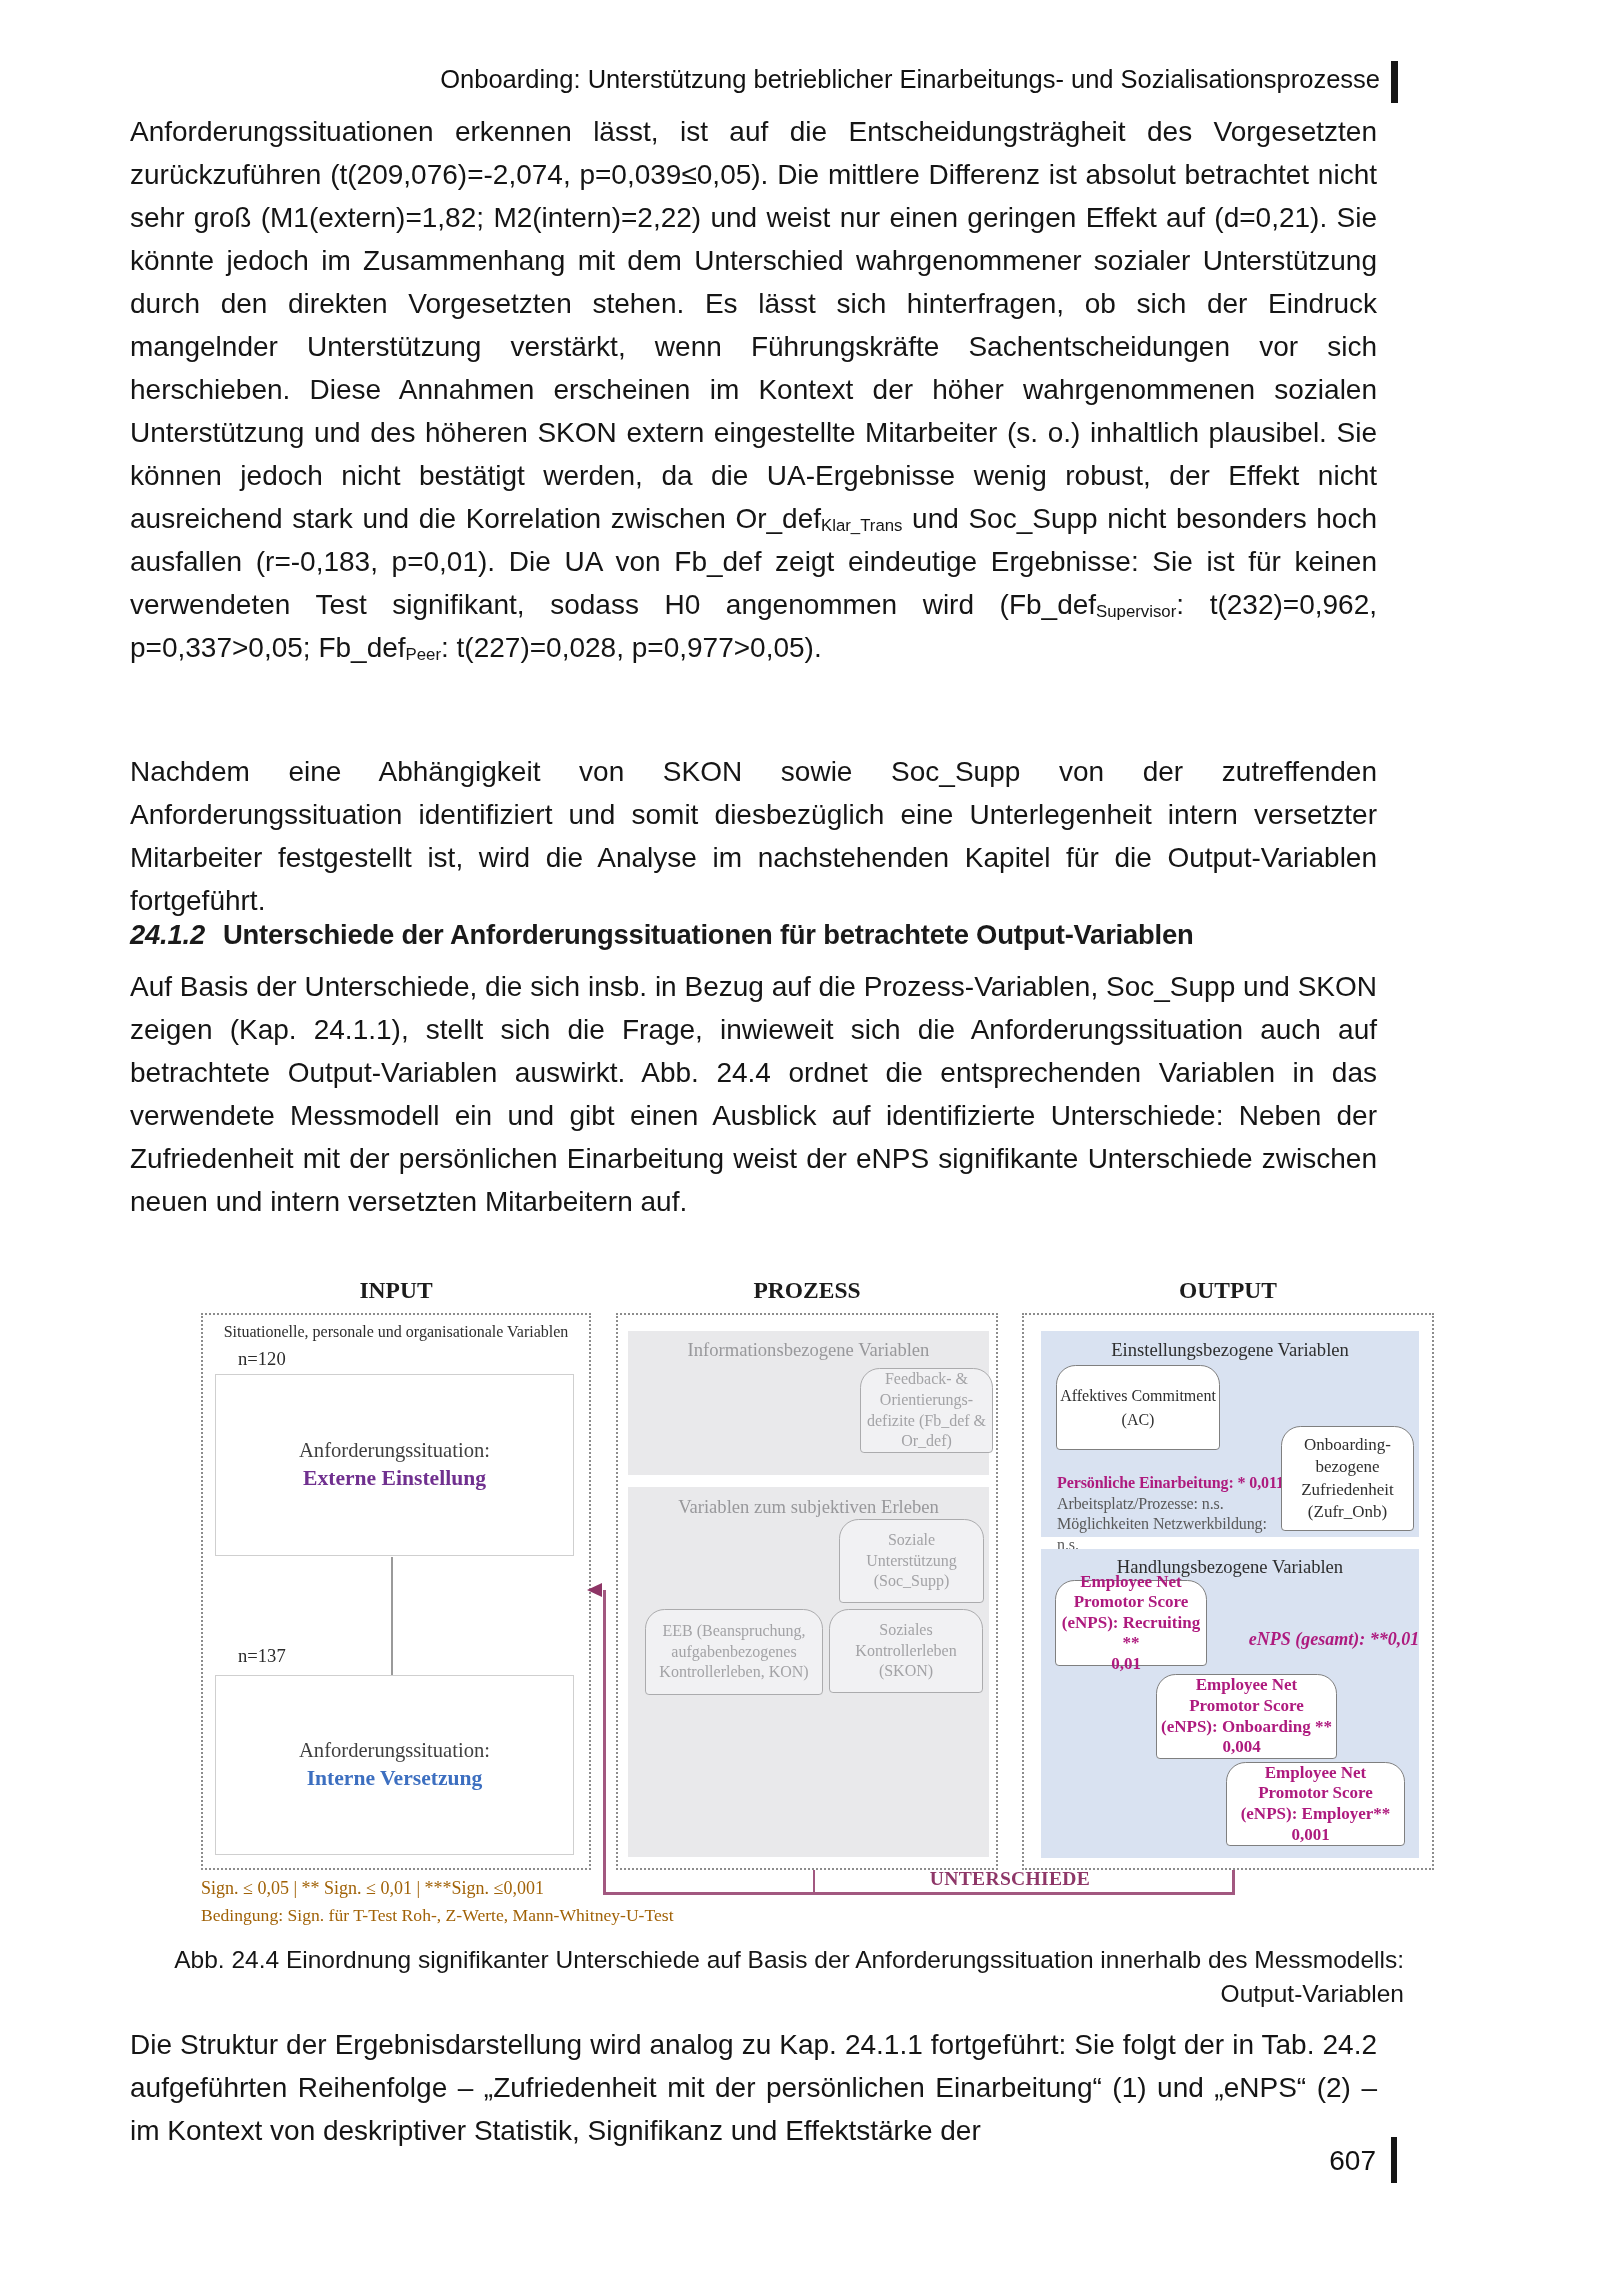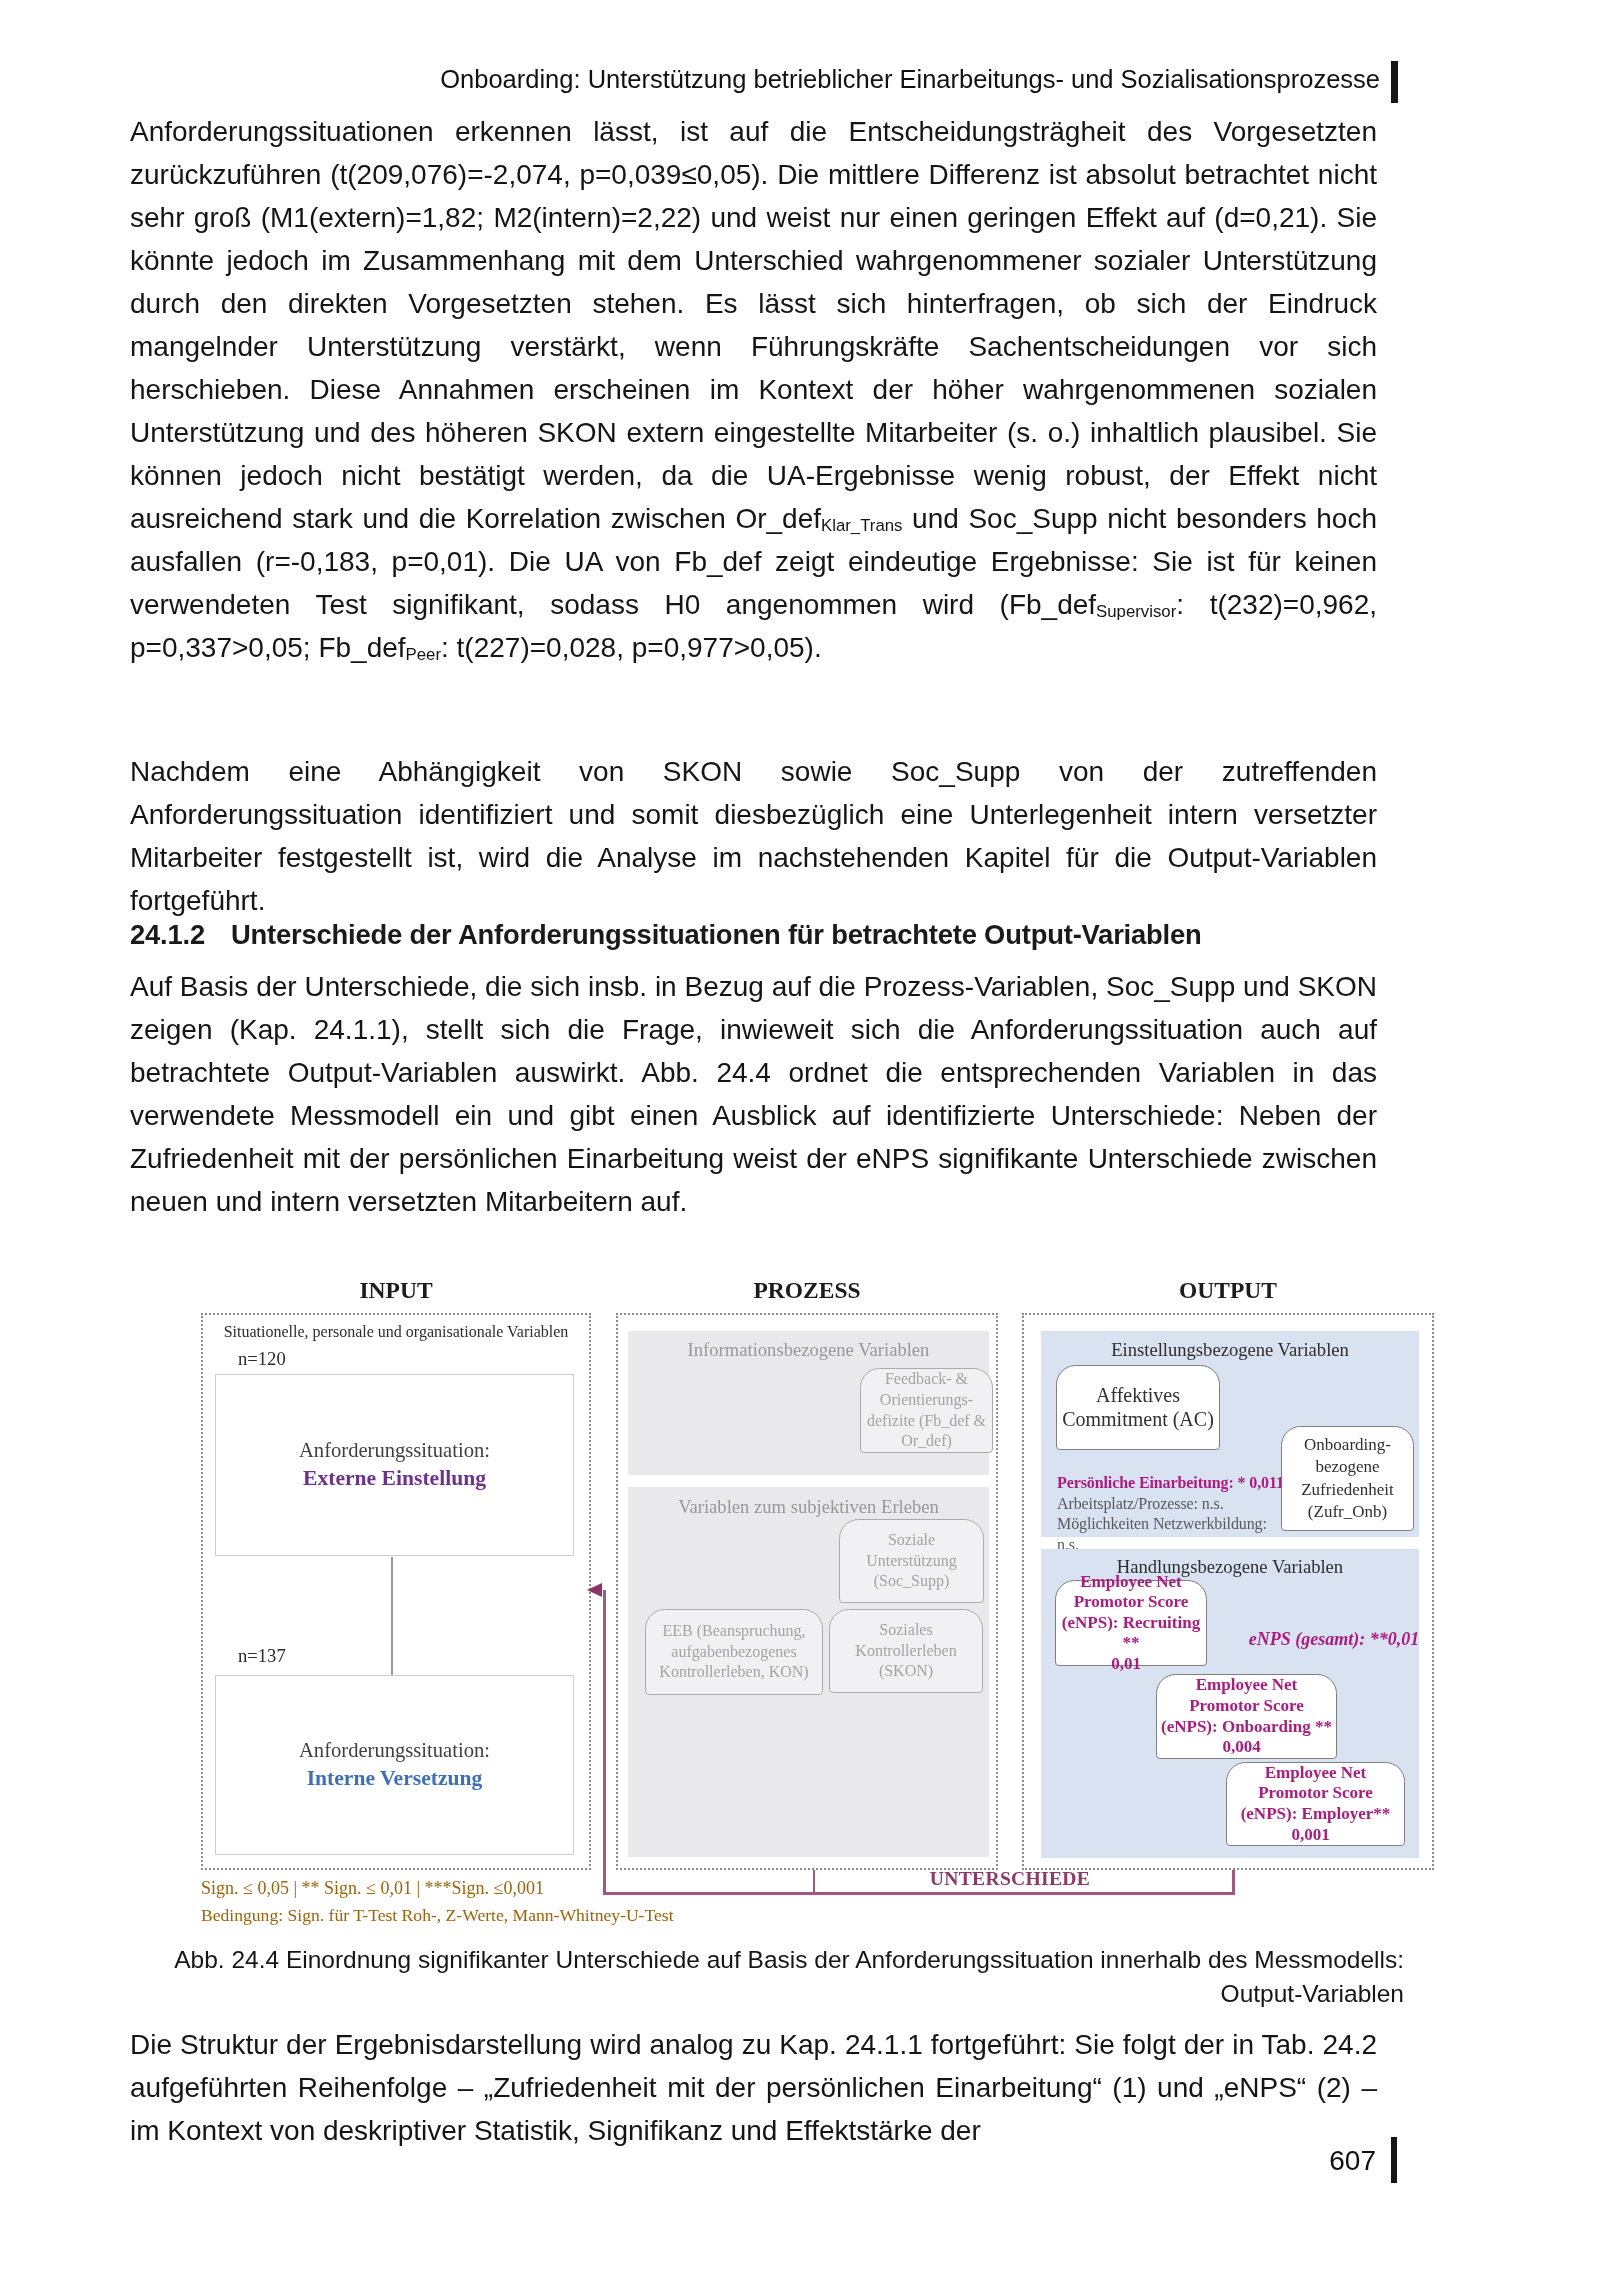--- a/index.html
+++ b/index.html
@@ -7,21 +7,21 @@
         font-family:"Liberation Sans",sans-serif;color:#1a1a1a;}
   .abs{position:absolute;}
   
   .running-header{left:130px;top:65px;width:1250px;text-align:right;font-size:25.5px;color:#111;}
   .header-bar{left:1391px;top:61px;width:6.9px;height:42px;background:#161616;}
   
   .bodytext{left:130px;width:1247px;text-align:justify;font-size:28px;line-height:43px;color:#151515;}
   .p1{top:110px;}
   .p2{top:750px;}
   .heading{left:130px;top:919px;font-size:27.4px;font-weight:bold;white-space:nowrap;letter-spacing:-0.2px;}
-  .heading .hnum{margin-right:26px;}
+  .heading .hnum{margin-right:18px;font-style:italic;}
   .p3{top:965px;}
   .p4{top:2023px;}
   sub{font-size:0.6em;vertical-align:-0.2em;line-height:0;}
   .colhead{font-family:"Liberation Serif",serif;font-weight:bold;font-size:23.5px;color:#1c1c1c;text-align:center;}
   .dotted{border:2px dotted #8c8c8c;background:#fff;box-sizing:border-box;}
   .grayfill{background:#e9e9eb;}
   .bluefill{background:#d9e2f1;}
   .grouplabel{font-family:"Liberation Serif",serif;font-size:18.6px;text-align:center;white-space:nowrap;}
   .glab-dark{color:#2e2e2e;}
   .glab-gray{color:#98989b;}
@@ -99,21 +99,21 @@
   <div class="abs rbox rbox-gray" style="left:860px;top:1368px;width:133px;height:85px;padding:2px 5.9px;">Feedback- &amp; Orientierungs-defizite (Fb_def &amp; Or_def)</div>
   <div class="abs grayfill" style="left:628px;top:1487px;width:361px;height:370px;"></div>
   <div class="abs grouplabel glab-gray" style="left:628px;top:1496px;width:361px;">Variablen zum subjektiven Erleben</div>
   <div class="abs rbox rbox-gray" style="left:839px;top:1519px;width:145px;height:84px;padding:2px 5.9px;">Soziale Unterstützung (Soc_Supp)</div>
   <div class="abs rbox rbox-gray" style="left:645px;top:1609px;width:178px;height:86px;padding:2px 5.9px;">EEB (Beanspruchung, aufgabenbezogenes Kontrollerleben, KON)</div>
   <div class="abs rbox rbox-gray" style="left:829px;top:1609px;width:154px;height:84px;padding:2px 5.9px;">Soziales Kontrollerleben (SKON)</div>
 
   <div class="abs dotted" style="left:1022px;top:1313px;width:412px;height:557px;"></div>
   <div class="abs bluefill" style="left:1041px;top:1331px;width:378px;height:206px;"></div>
   <div class="abs grouplabel glab-dark" style="left:1041px;top:1339px;width:378px;">Einstellungsbezogene Variablen</div>
-  <div class="abs rbox rbox-white" style="left:1056px;top:1365px;width:164px;height:85px;font-size:20px;line-height:23.5px;">Affektives Commitment (AC)</div>
+  <div class="abs rbox rbox-white" style="left:1056px;top:1365px;width:164px;height:85px;font-size:16px;line-height:23.5px;">Affektives Commitment (AC)</div>
   <div class="abs" style="left:1057px;top:1457px;">
     <div class="stats-line stats-hl" style="font-weight:bold;margin-top:16px;">Persönliche Einarbeitung: * 0,011</div>
     <div class="stats-line">Arbeitsplatz/Prozesse: n.s.</div>
     <div class="stats-line">Möglichkeiten Netzwerkbildung:</div>
     <div class="stats-line">n.s.</div>
   </div>
   <div class="abs rbox rbox-white" style="left:1281px;top:1426px;width:133px;height:105px;font-size:17px;line-height:22.5px;padding:2px 5.9px;">Onboarding-bezogene Zufriedenheit (Zufr_Onb)</div>
 
   <div class="abs bluefill" style="left:1041px;top:1549px;width:378px;height:309px;"></div>
   <div class="abs grouplabel glab-dark" style="left:1041px;top:1556px;width:378px;">Handlungsbezogene Variablen</div>

